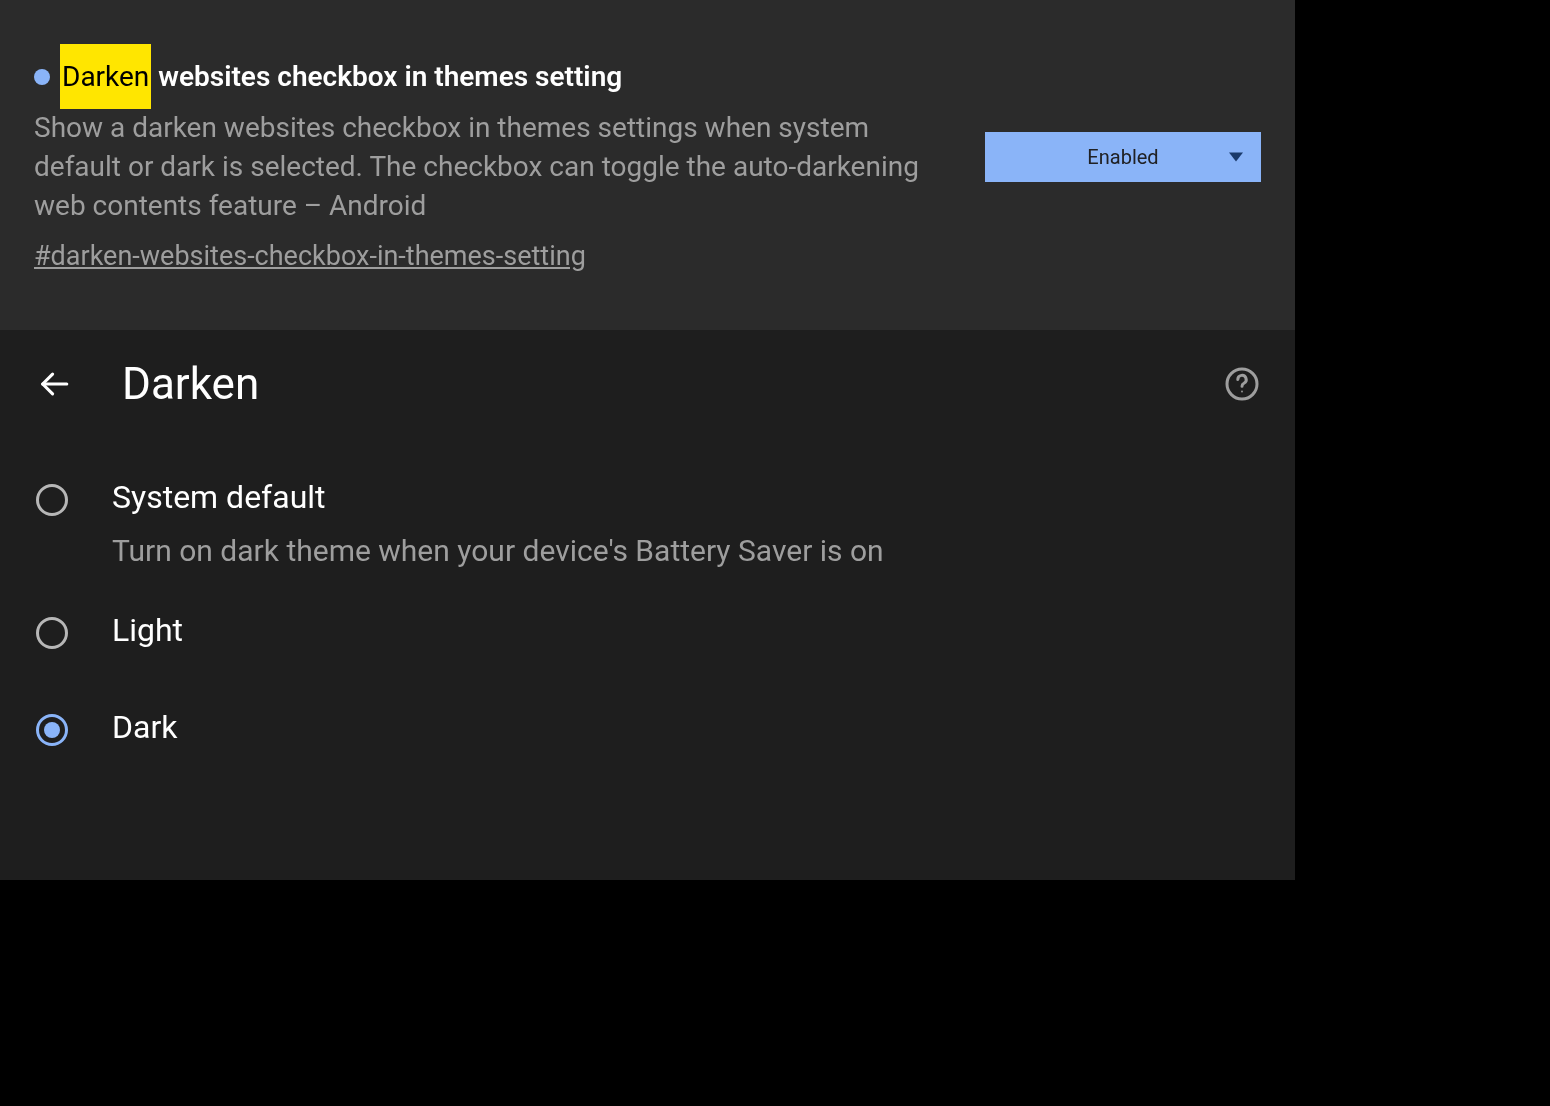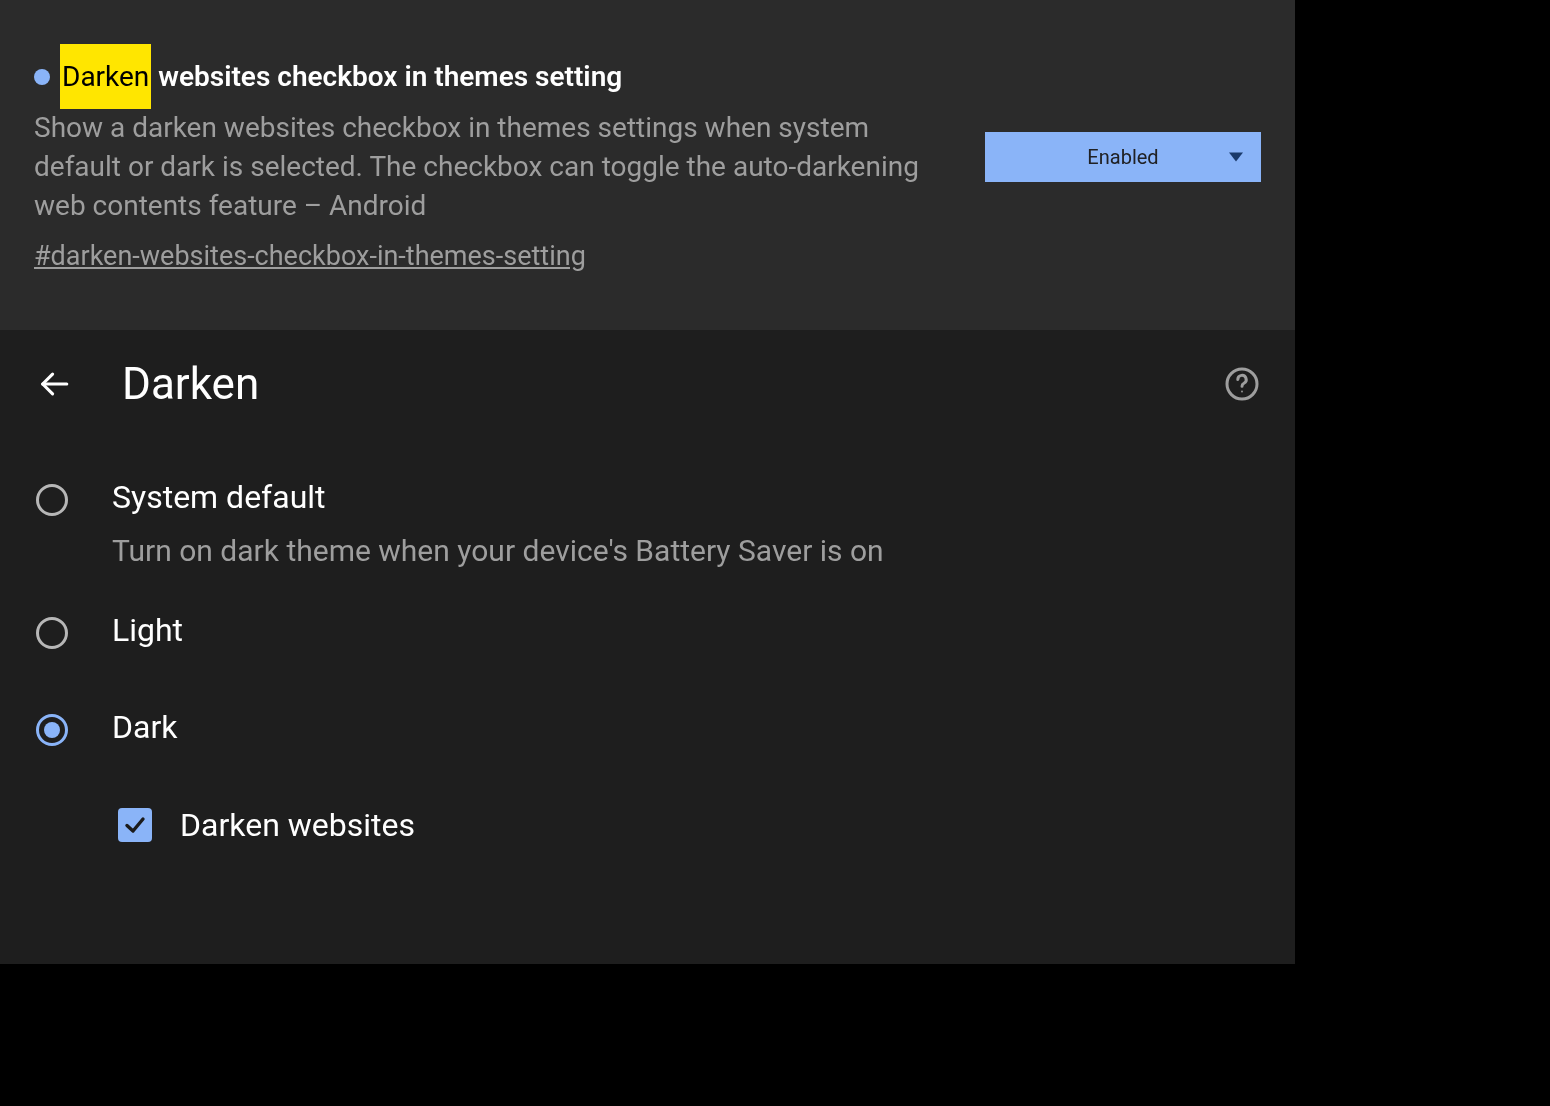--- a/index.html
+++ b/index.html
@@ -154,24 +154,16 @@
         </div>
       </div>
 
       <div class="opt" style="margin-top:30px;text-align:center;">
         <div class="radio selected"></div>
         <div class="opt-texts">
           <div class="opt-label">Dark</div>
         </div>
       </div>
 
-      <div class="check-row">
-        <div class="checkbox">
-          <svg width="24" height="24" viewBox="0 0 24 24" fill="none" stroke="#1b1b1b" stroke-width="3.4" stroke-linecap="round" stroke-linejoin="round">
-            <polyline points="4 12.5 10 18 20 6"></polyline>
-          </svg>
-        </div>
-        <div class="check-label">Darken websites</div>
-      </div>
 
     </div>
   </div>
 </div>
 
 </body></html>

